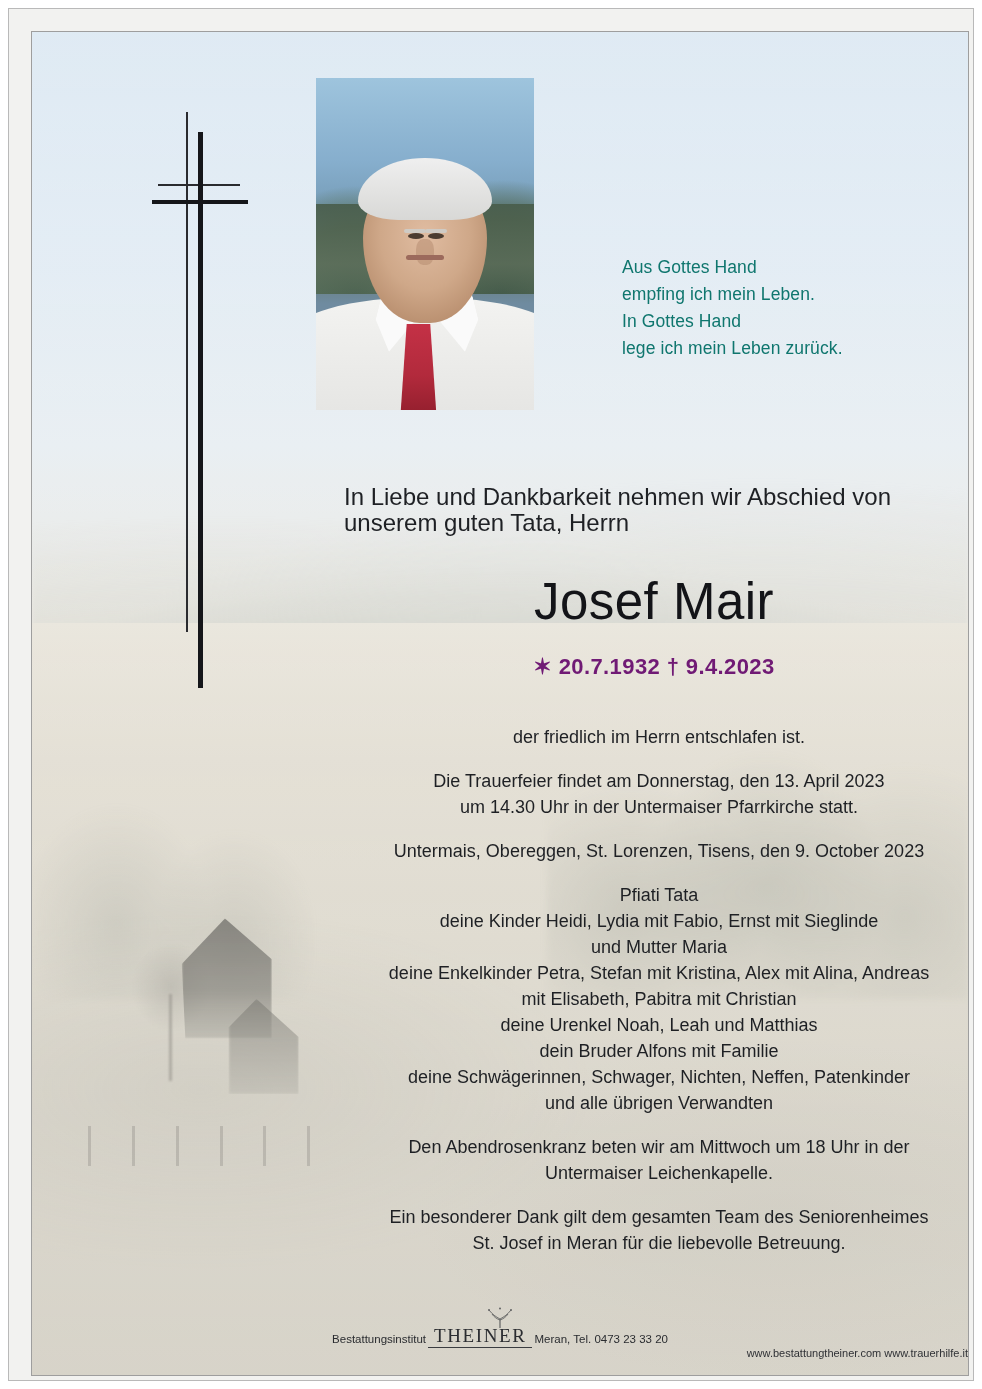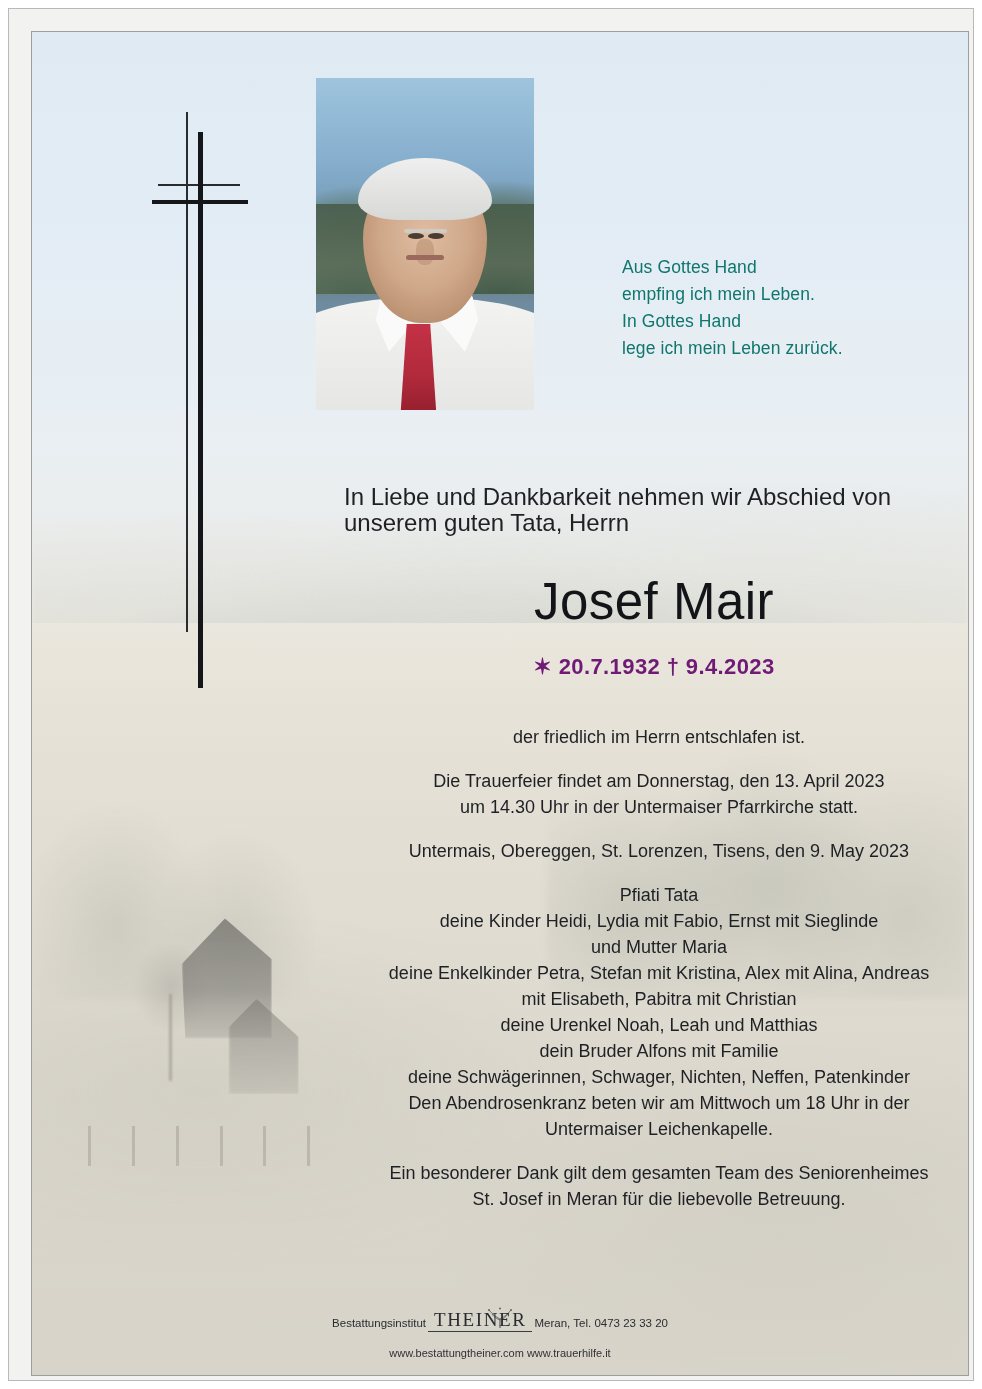--- a/index.html
+++ b/index.html
@@ -406,22 +406,23 @@
     position: absolute;
     left: 50%;
     transform: translateX(-50%);
     bottom: 30px;
     width: 34px;
     height: 22px;
     opacity: 0.75;
   }
   .footer-web {
     font-size: 11px;
-    margin-top: 18px;
+    margin-top: 2px;
     color: #2f3135;
+    text-align: right;
   }
 </style>
 </head>
 <body>
 
 <div class="page">
   <div class="frame-outer">
     <div class="frame-inner">
 
       <div class="bg">
@@ -483,30 +484,31 @@
       <div class="name">Josef Mair</div>
 
       <div class="dates">✶ 20.7.1932    †  9.4.2023</div>
 
       <div class="body-text">
         <p>der friedlich im Herrn entschlafen ist.</p>
 
         <p class="tight">Die Trauerfeier findet am Donnerstag, den 13. April 2023</p>
         <p>um 14.30 Uhr in der Untermaiser Pfarrkirche statt.</p>
 
-        <p>Untermais, Obereggen, St. Lorenzen, Tisens, den 9. May 2023</p>
+        <p>Untermais, Obereggen, St. Lorenzen, Tisens, den 9. October 2023</p>
 
         <p class="tight">Pfiati Tata</p>
         <p class="tight">deine Kinder Heidi, Lydia mit Fabio, Ernst mit Sieglinde</p>
         <p class="tight">und Mutter Maria</p>
         <p class="tight">deine Enkelkinder Petra, Stefan mit Kristina, Alex mit Alina, Andreas</p>
         <p class="tight">mit Elisabeth, Pabitra mit Christian</p>
         <p class="tight">deine Urenkel Noah, Leah und Matthias</p>
         <p class="tight">dein Bruder Alfons mit Familie</p>
         <p class="tight">deine Schwägerinnen, Schwager, Nichten, Neffen, Patenkinder</p>
+        <p>und alle übrigen Verwandten</p>
 
         <p class="tight">Den Abendrosenkranz beten wir am Mittwoch um 18 Uhr in der</p>
         <p>Untermaiser Leichenkapelle.</p>
 
         <p class="tight">Ein besonderer Dank gilt dem gesamten Team des Seniorenheimes</p>
         <p>St. Josef in Meran für die liebevolle Betreuung.</p>
       </div>
 
       <div class="footer">
         <svg class="tree-icon" viewBox="0 0 34 22">

